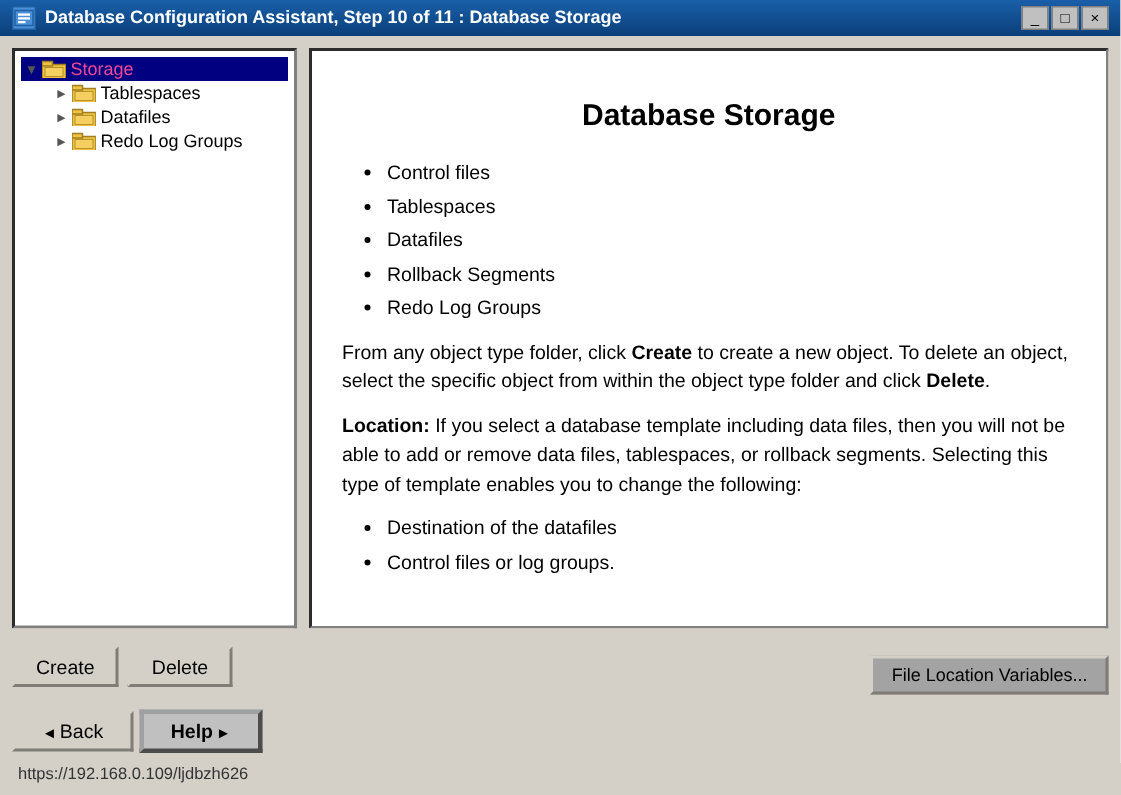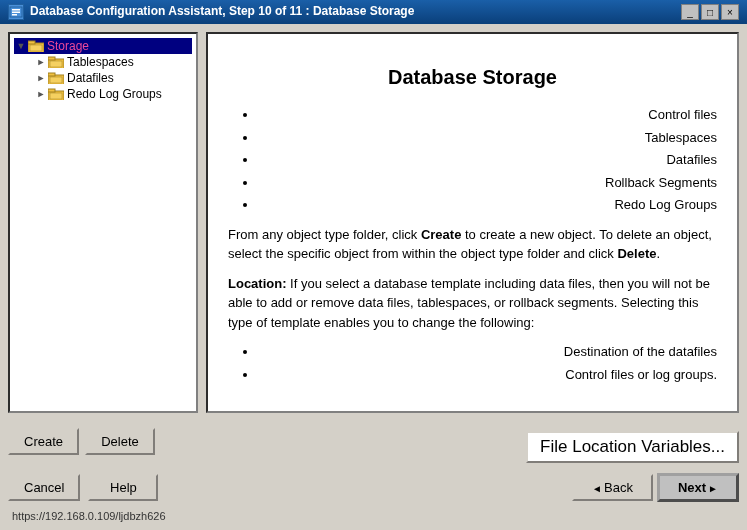--- a/index.html
+++ b/index.html
@@ -143,21 +143,20 @@
       line-height: 1.5;
       color: #000;
     }
 
     .content-text p {
       margin-bottom: 10px;
     }
 
     .content-text ul {
       margin: 8px 0 10px 30px;
-      text-align: right;
     }
 
     .content-text ul li {
       margin-bottom: 3px;
     }
 
     .bold { font-weight: bold; }
 
     
     .action-row {
@@ -199,22 +198,22 @@
 
     .btn-next {
       border: 3px outset #a0a0a0;
       background: #c0c0c0;
       font-weight: bold;
     }
 
     .btn-file-loc {
       padding: 4px 12px;
       border: 2px outset #d4d0c8;
-      background: #ffffff;
-      font-size: 17px;
+      background: #a3a3a3;
+      font-size: 12px;
       cursor: pointer;
       margin-top: 12px;
     }
 
     .nav-right {
       display: flex;
       align-items: center;
       gap: 4px;
     }
 
@@ -338,31 +337,27 @@
 
   <div class="action-row">
     <div style="display: flex; gap: 6px;">
       <button class="btn">Create</button>
       <button class="btn">Delete</button>
     </div>
     <button class="btn btn-file-loc">File Location Variables...</button>
   </div>
 
   <div class="nav-row">
-    <div class="nav-left">
-      <button class="btn">Cancel</button>
-      <button class="btn">Help</button>
-    </div>
     <div class="nav-right">
       <button class="btn-nav">
         <span class="arrow-left"></span>
         <span>Back</span>
       </button>
       <button class="btn-nav btn-next">
-        <span>Next</span>
+        <span>Help</span>
         <span class="arrow-right"></span>
       </button>
     </div>
   </div>
 
   <div class="status-bar">
     <span>https://192.168.0.109/ljdbzh626</span>
   </div>
 
 </div>

